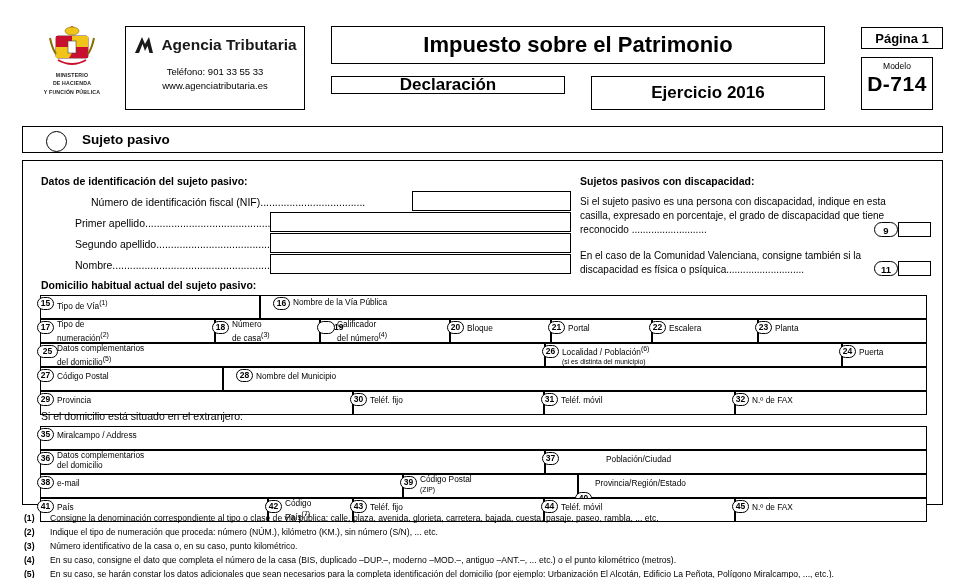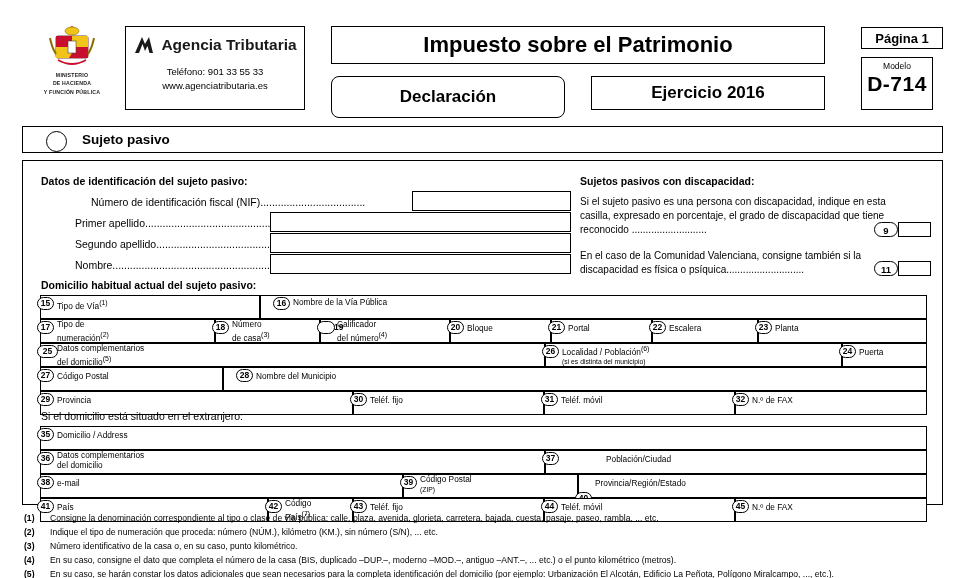--- a/index.html
+++ b/index.html
@@ -36,21 +36,21 @@
   .agencia .at-name{font-size:15.5px;font-weight:bold;color:#1a1a1a;}
   .agencia .tel{font-size:9.5px;margin-top:10px;}
   .agencia .web{font-size:9.5px;margin-top:3px;}
 
   .bigbox{
     position:absolute;border:1px solid #000;box-sizing:border-box;
     display:flex;align-items:center;justify-content:center;
     font-weight:bold;
   }
   #box-impuesto{left:331px;top:26px;width:494px;height:38px;font-size:22px;}
-  #box-declaracion{left:331px;top:76px;width:234px;height:42px;font-size:17px;border-radius:8px;}
+  #box-declaracion{left:331px;top:76px;width:234px;height:18px;font-size:17px;}
   #box-ejercicio{left:591px;top:76px;width:234px;height:34px;font-size:17px;}
 
   #box-pagina{
     left:861px;top:27px;width:82px;height:22px;font-size:13px;font-weight:bold;
   }
   .modelo{
     position:absolute;left:861px;top:57px;width:72px;height:53px;
     border:1px solid #000;box-sizing:border-box;text-align:center;
   }
   .modelo .lbl{font-size:8.5px;margin-top:3px;}
@@ -261,21 +261,21 @@
     <div class="celllabel" style="left:538px;top:235px;">Teléf. móvil</div>
 
     <div class="cellbox" style="left:712px;top:230px;width:192px;height:24px;"></div>
     <div class="numtag" style="left:709px;top:232px;width:17px;">32</div>
     <div class="celllabel" style="left:729px;top:235px;">N.º de FAX</div>
 
     <div id="ext-title">Si el domicilio está situado en el extranjero:</div>
 
     <div class="cellbox" style="left:17px;top:265px;width:887px;height:24px;"></div>
     <div class="numtag" style="left:14px;top:267px;width:17px;">35</div>
-    <div class="celllabel" style="left:34px;top:270px;">Domicilio / Address</div>
+    <div class="celllabel" style="left:34px;top:270px;">Miralcampo / Address</div>
 
     <div class="cellbox" style="left:17px;top:289px;width:505px;height:24px;"></div>
     <div class="numtag" style="left:14px;top:291px;width:17px;">36</div>
     <div class="celllabel" style="left:34px;top:290px;width:120px;">Datos complementarios<br>del domicilio</div>
 
     <div class="cellbox" style="left:522px;top:289px;width:382px;height:24px;"></div>
     <div class="numtag" style="left:519px;top:291px;width:17px;">37</div>
     <div class="celllabel" style="left:539px;top:294px;padding-left:44px;">Población/Ciudad</div>
 
     <div class="cellbox" style="left:17px;top:313px;width:363px;height:24px;"></div>

